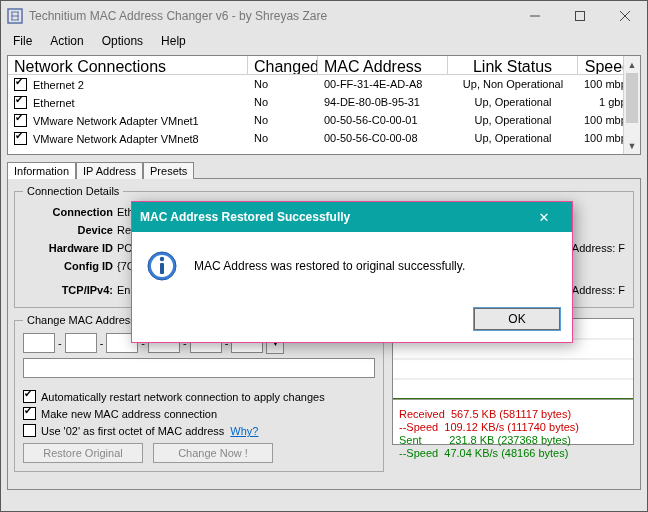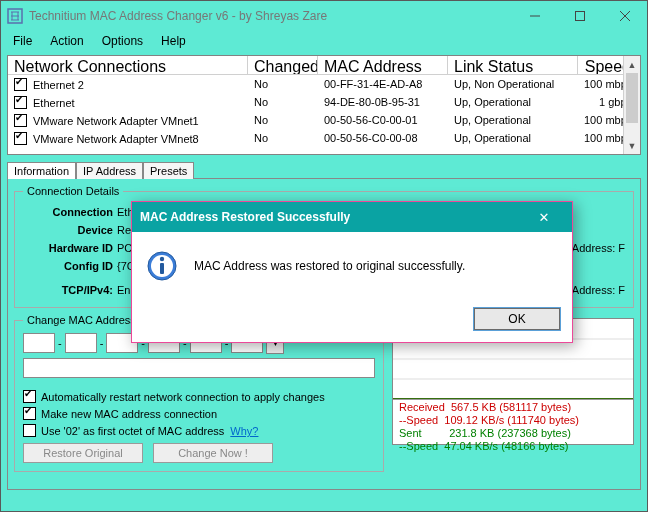--- a/index.html
+++ b/index.html
@@ -1,34 +1,34 @@
 <!DOCTYPE html>
 <html><head>
 <meta charset="utf-8">
 <style>
 html,body{margin:0;padding:0;font-family:"Segoe UI",Tahoma,sans-serif;font-size:11px;color:#000;background:#fff;overflow:hidden}
-.window{width:648px;height:512px;box-sizing:border-box;border:1px solid #595959;position:relative;background:#5eead4}
+.window{width:648px;height:512px;box-sizing:border-box;border:1px solid #595959;position:relative;background:#e5e5e5}
 .titlebar{height:30px;display:flex;align-items:center;padding:0 0 0 6px;color:#777}
 .titlebar .appicon{width:16px;height:16px;margin-right:6px;display:flex;align-items:center;justify-content:center}
 .titlebar .title{font-size:12px;color:#777}
 .titlebar .winbtns{margin-left:auto;display:flex}
 .titlebar .winbtn{width:45px;height:29px;display:flex;align-items:center;justify-content:center;color:#555}
 .menubar{height:20px;display:flex;align-items:center;padding:0 4px;gap:2px}
 .menubar .menuitem{padding:2px 8px;font-size:12px}
 .content{padding:4px 6px 6px 6px}
 .grid{border:1px solid #828282;height:98px;overflow:hidden;position:relative;background:#fff}
 .gridhead{display:flex;background:#fff;border-bottom:1px solid #d0d0d0;height:18px}
 .gridhead .hc{border-right:1px solid #d0d0d0;padding:2px 6px;font-size:16px;white-space:nowrap;overflow:hidden;box-sizing:border-box}
 .gridbody{}
 .gridrow{display:flex;height:18px;align-items:center}
 .gridrow .gc{padding:1px 6px;font-size:11px;white-space:nowrap;overflow:hidden;box-sizing:border-box}
 .c0{width:240px}
 .c1{width:70px;text-align:left}
 .c2{width:130px}
-.c3{width:130px;text-align:left}
+.c3{width:130px;text-align:center}
 .c4{width:60px;text-align:right}
 .vscroll{position:absolute;right:0;top:0;bottom:0;width:16px;background:#f0f0f0;border-left:1px solid #d0d0d0}
 .vscroll .arrow{height:17px;display:flex;align-items:center;justify-content:center;color:#555;font-size:9px}
 .vscroll .thumb{background:#ccc;margin:0 2px;height:50px}
 .chk{display:inline-block;width:11px;height:11px;border:1px solid #000;margin-right:6px;vertical-align:-2px;position:relative;background:#fff}
 .chk.on:after{content:"✔";position:absolute;top:-3px;left:0;font-size:10px}
 .tabs{margin-top:6px}
 .tabstrip{display:flex;position:relative;top:1px;z-index:2}
 .tab{border:1px solid #888;border-bottom:none;padding:2px 6px;font-size:11px;background:#fff;margin-right:0px}
 .tab.active{background:#fff}
@@ -44,21 +44,21 @@
 .macinputs{display:flex;gap:3px;align-items:center;margin-bottom:4px}
 .macseg{width:30px;height:18px;border:1px solid #888;text-align:center;background:#fff}
 .dropdownbtn{width:16px;height:20px;border:1px solid #888;background:#eee;display:flex;align-items:center;justify-content:center;font-size:8px}
 .cbrow{display:flex;align-items:flex-end;height:17px;font-size:11px}
 .cbrow .chk{margin-right:5px}
 .link{color:#0066cc;text-decoration:underline;margin-left:6px}
 .btnrow{display:flex;gap:10px;margin-top:6px}
 .btn{border:1px solid #9a9a9a;background:#eee;padding:3px 14px;font-size:11px;color:#888;min-width:90px;text-align:center}
 .statsbox{border:1px solid #888;width:240px;height:125px;margin-top:4px;position:relative;background:#fff}
 .chartarea{height:80px;position:relative;overflow:hidden;border-bottom:1px solid #999}
-.statstext{padding:1px 6px;font-size:11px;line-height:13px}
+.statstext{padding:8px 6px;font-size:11px;line-height:13px}
 .red{color:#cc0000}
 .grn{color:#008000}
 .spacer{flex:1}
 
 .dialog{position:absolute;left:130px;top:200px;width:440px;border:1px solid #ec4899;background:#fff;box-shadow:3px 3px 14px rgba(0,0,0,.35);z-index:10}
 .dlg-title{height:30px;background:#0aa3a3;color:#fff;display:flex;align-items:center;padding:0 8px;font-size:12px;font-weight:600}
 .dlg-title .close{margin-left:auto;width:40px;text-align:center;font-size:13px;font-weight:normal}
 .dlg-body{display:flex;align-items:center;padding:18px 14px;gap:16px}
 .dlg-body .infoicon{width:32px;height:32px}
 .dlg-body .msg{font-size:12px}

